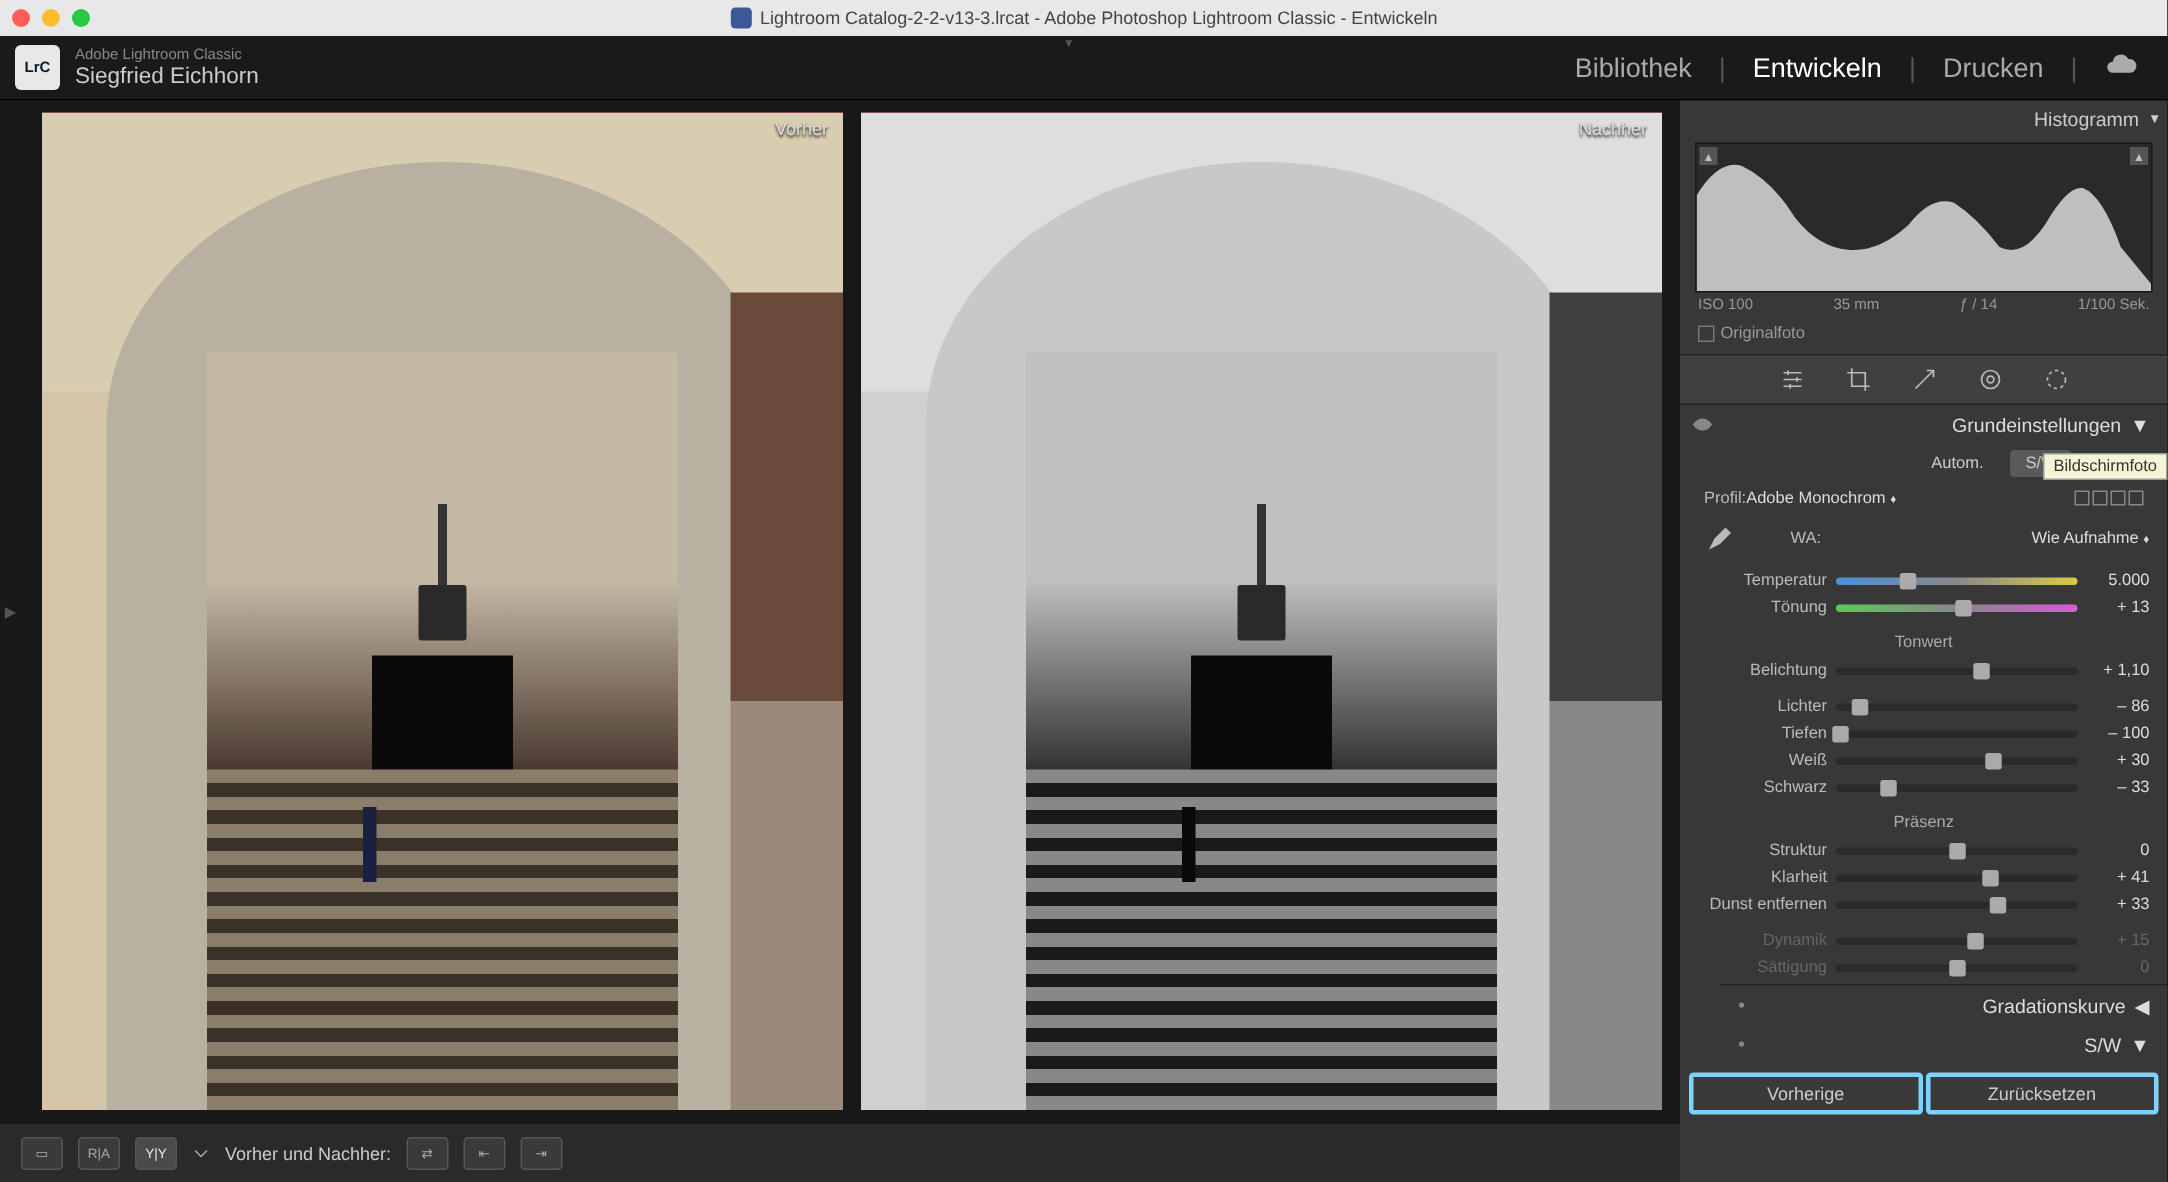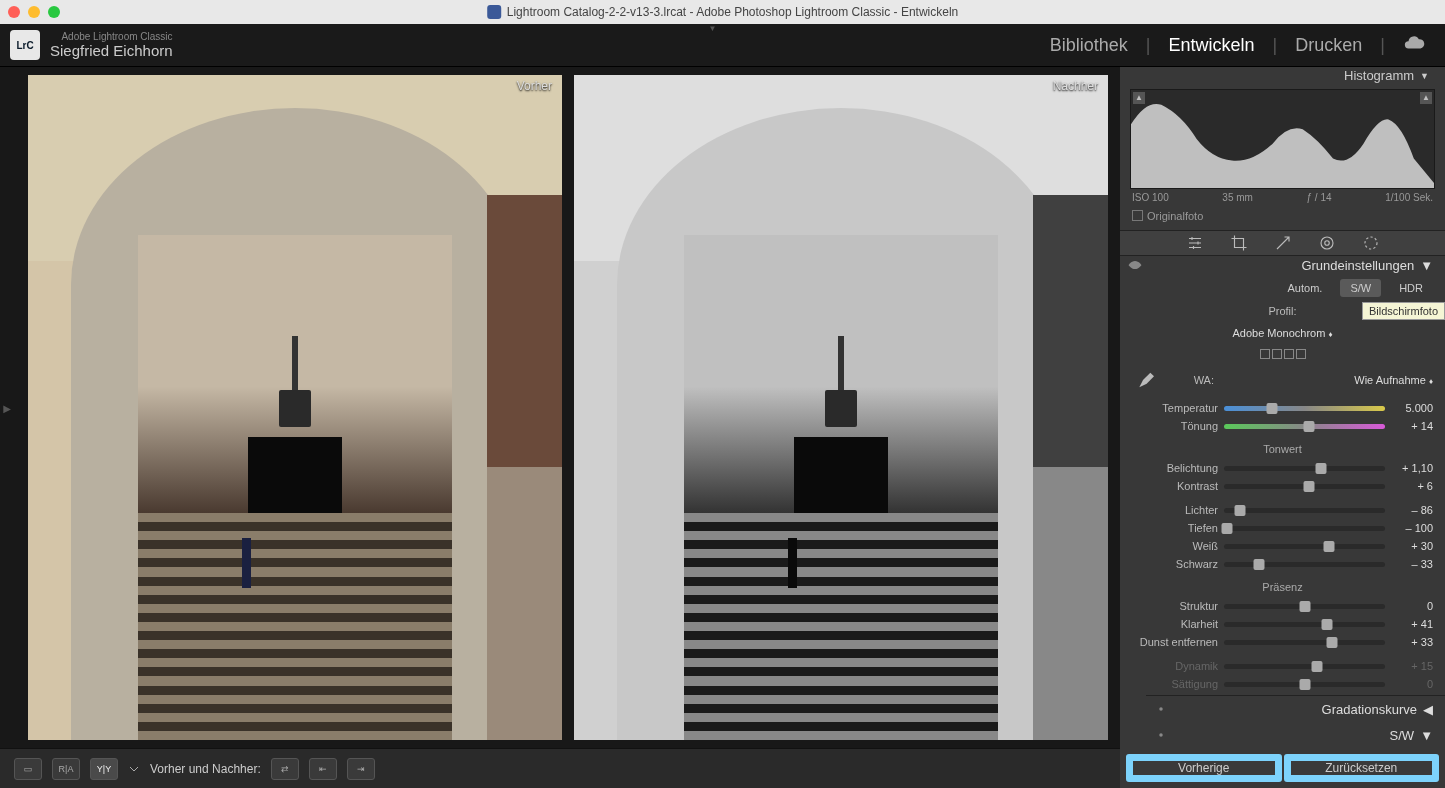--- a/index.html
+++ b/index.html
@@ -12,21 +12,21 @@
 .tl.red { background: #ff5f57; }
 .tl.yellow { background: #febc2e; }
 .tl.green { background: #28c840; }
 .titlebar-title { position: absolute; left: 50%; transform: translateX(-50%); font-size: 12px; color: #444; display: flex; align-items: center; gap: 6px; }
 .titlebar-title .liicon { width: 14px; height: 14px; background: #3b5998; border-radius: 3px; }
 
 
 .header { height: 43px; background: #1a1a1a; display: flex; align-items: center; justify-content: space-between; padding: 0 20px 0 10px; border-bottom: 1px solid #000; }
 .header-left { display: flex; align-items: center; gap: 10px; }
 .lrc-icon { width: 30px; height: 30px; background: #e8e8e8; border-radius: 4px; display: flex; align-items: center; justify-content: center; font-size: 10px; color: #0a1a2a; font-weight: 600; }
-.brand-text small { font-size: 10px; color: #888; display: block; text-align: right; }
+.brand-text small { font-size: 10px; color: #888; display: block; }
 .brand-text span { font-size: 15px; color: #ccc; margin-top: 36px; }
 .modules { display: flex; align-items: center; gap: 18px; }
 .modules span { font-size: 18px; color: #aaa; cursor: pointer; }
 .modules span.active { color: #fff; }
 .modules .sep { color: #555; }
 .cloud-icon svg { width: 22px; height: 22px; fill: #aaa; }
 
 
 .main { display: flex; height: calc(788px - 24px - 43px); }
 .content { flex: 1; display: flex; flex-direction: column; background: #181818; }
@@ -54,21 +54,21 @@
 
 
 .toolbar-bottom { height: 40px; background: #2a2a2a; display: flex; align-items: center; padding: 0 14px; gap: 10px; border-top: 1px solid #111;}
 .tb-btn { width: 28px; height: 22px; background: #3a3a3a; border: 1px solid #555; border-radius: 3px; display: flex; align-items: center; justify-content: center; font-size: 9px; color: #aaa; cursor: pointer; }
 .tb-btn.active{background:#4a4a4a;color:#eee;}
 .tb-label { font-size: 12px; color: #ccc; }
 .tb-dropdown{width:12px;height:12px;}
 
 
 .sidebar { width: 325px; background: #383838; display: flex; flex-direction: column; overflow: hidden; }
-.panel-header { height: 24px; display: flex; align-items: center; justify-content: flex-end; padding: 0 16px; gap: 6px; font-size: 13px; color: #ccc; text-align: right; }
+.panel-header { height: 24px; display: flex; align-items: center; justify-content: flex-end; padding: 0 4px; gap: 6px; font-size: 13px; color: #ccc; text-align: right; }
 .panel-header .tri { font-size: 9px; }
 .histo-wrap { padding: 4px 10px; }
 .histo { height: 100px; background: #2a2a2a; border: 1px solid #1a1a1a; position: relative; overflow: hidden; }
 .histo svg { width: 100%; height: 100%; }
 .histo-corner { position: absolute; width: 12px; height: 12px; background: #555; font-size:8px; display:flex;align-items:center;justify-content:center; }
 .histo-corner.l{top:2px;left:2px;}
 .histo-corner.r{top:2px;right:2px;}
 .histo-meta { display: flex; justify-content: space-between; font-size: 10px; color: #999; padding: 3px 2px; }
 .orig-check{font-size:11px;color:#999;padding:4px 2px;display:flex;align-items:center;gap:4px;}
 .orig-check .cb{width:11px;height:11px;border:1px solid #777;}
@@ -78,21 +78,21 @@
 .tool-strip svg{width:18px;height:18px;fill:none;stroke:#bbb;stroke-width:1.5;}
 
 .section-hdr{height:26px;background:#383838;display:flex;align-items:center;justify-content:flex-end;padding:0 12px;font-size:13px;color:#ddd;gap:6px;position:relative;}
 .section-hdr .eye{position:absolute;left:8px;width:14px;height:14px;}
 .section-hdr .eye svg{width:14px;height:14px;fill:#888;}
 
 .treat-row{display:flex;align-items:center;justify-content:flex-end;padding:4px 12px;gap:8px;}
 .treat-btn{padding:3px 10px;font-size:11px;color:#ccc;border-radius:3px;cursor:pointer;}
 .treat-btn.active{background:#5a5a5a;}
 
-.profile-row{display:flex;align-items:center;padding:4px 28px;gap:10px;font-size:11px;color:#bbb;flex-direction:column;}
+.profile-row{display:flex;align-items:center;padding:4px 16px;font-size:11px;color:#bbb;}
 .profile-row .pval{flex:1;color:#ddd;}
 .grid-icons{display:flex;gap:2px;}
 .gi{width:10px;height:10px;border:1px solid #888;}
 
 .wb-row{display:flex;align-items:center;padding:6px 12px;gap:10px;font-size:11px;color:#bbb;}
 .eyedrop{width:22px;height:22px;}
 .eyedrop svg{width:22px;height:22px;fill:#bbb;}
 .wb-row .wblabel{flex:0 0 50px;text-align:right;}
 .wb-row .wbval{flex:1;text-align:right;color:#ddd;}
 
@@ -104,21 +104,21 @@
 .slider-row .strack.temp{background:linear-gradient(90deg,#4a90d9,#888,#d9c94a);}
 .slider-row .strack.tint{background:linear-gradient(90deg,#5ac95a,#888,#d95ad9);}
 .slider-row .sthumb{position:absolute;top:-3px;width:11px;height:11px;background:#aaa;border-radius:2px;transform:translateX(-50%);}
 .slider-row .sval{flex:0 0 42px;text-align:right;color:#ddd;}
 .slider-row.inactive .slabel,.slider-row.inactive .sval{color:#666;}
 
 .tooltip{position:absolute;right:0;top:302px;background:#f5f5d5;color:#333;font-size:11px;padding:2px 6px;border:1px solid #999;z-index:20;}
 
 .bottom-section{border-top:1px solid #222;margin-left:26px;}
 .footer-btns{display:flex;gap:2px;padding:6px;background:#383838;}
-.footer-btn{flex:1;height:28px;background:#3a3a3a;border:7px solid #7dd3fc;border-radius:3px;font-size:12px;color:#ccc;display:flex;align-items:center;justify-content:center;cursor:pointer;}
+.footer-btn{flex:1;height:28px;background:#3a3a3a;border:3px solid #7dd3fc;border-radius:3px;font-size:12px;color:#ccc;display:flex;align-items:center;justify-content:center;cursor:pointer;}
 
 .left-collapse{position:absolute;left:0;top:50%;width:14px;height:28px;display:flex;align-items:center;justify-content:center;color:#555;font-size:10px;}
 .top-collapse{position:absolute;left:50%;top:24px;width:28px;height:8px;color:#555;font-size:8px;transform:translateX(-50%);}
 </style>
 </head>
 <body>
 
 <div class="titlebar">
   <div class="traffic-lights">
     <div class="tl red"></div>
@@ -291,39 +291,32 @@
         <span class="strack temp">
             <span class="sthumb" style="left: 30%;"></span>
           </span>
         <span class="sval">5.000</span>
       </div>
       <div class="slider-row">
         <span class="slabel">Tönung</span>
         <span class="strack tint">
             <span class="sthumb" style="left: 53%;"></span>
           </span>
-        <span class="sval">+ 14</span>
+        <span class="sval">+ 13</span>
       </div>
     </div>
 
     <div class="slider-group">
       <div class="slider-group-title">Tonwert</div>
       <div class="slider-row">
           <span class="slabel">Belichtung</span>
           <span class="strack">
             <span class="sthumb" style="left: 60%;"></span>
           </span>
           <span class="sval">+ 1,10</span>
-        </div>
-      <div class="slider-row">
-          <span class="slabel">Kontrast</span>
-          <span class="strack">
-            <span class="sthumb" style="left: 53%;"></span>
-          </span>
-          <span class="sval">+ 6</span>
         </div>
       <div style="height:6px"></div>
       <div class="slider-row">
           <span class="slabel">Lichter</span>
           <span class="strack">
             <span class="sthumb" style="left: 10%;"></span>
           </span>
           <span class="sval">– 86</span>
         </div>
       <div class="slider-row">

